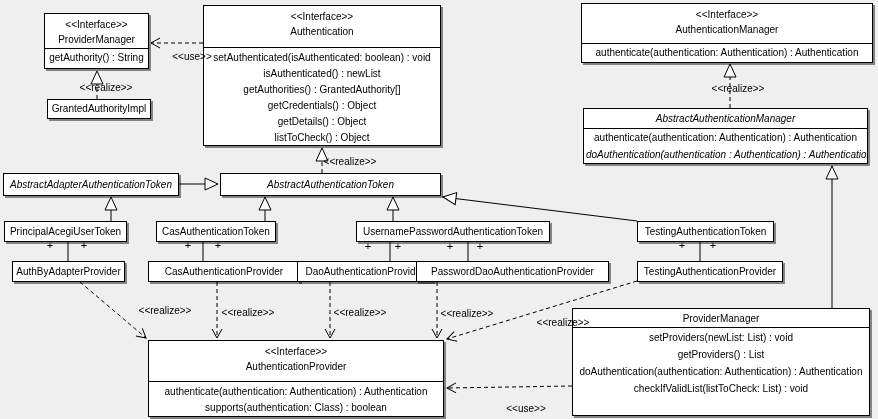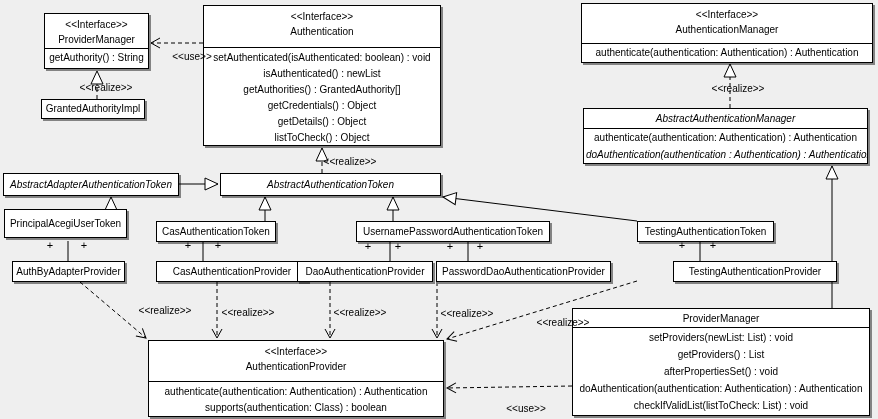--- a/index.html
+++ b/index.html
@@ -61,21 +61,21 @@
   <div class="box" style="left:44px;top:13px;width:105px;height:56px">
     <div class="hdr" style="height:35px">
       <div class="stereo">&lt;&lt;Interface&gt;&gt;</div>
       <div class="cname">ProviderManager</div>
     </div>
     <div class="methods" style="padding-top:1px">
       <div class="m">getAuthority() : String</div>
     </div>
   </div>
 
-  <div class="box simple" style="left:41px;top:99px;width:104px;height:20px">
+  <div class="box simple" style="left:47px;top:99px;width:104px;height:20px">
     <div class="cname">GrantedAuthorityImpl</div>
   </div>
 
   <div class="box" style="left:203px;top:5px;width:238px;height:141px">
     <div class="hdr" style="height:42px">
       <div class="stereo">&lt;&lt;Interface&gt;&gt;</div>
       <div class="cname">Authentication</div>
     </div>
     <div class="methods">
       <div class="m">setAuthenticated(isAuthenticated: boolean) : void</div>
@@ -108,46 +108,46 @@
   </div>
 
   <div class="box simple" style="left:3px;top:173px;width:176px;height:23px">
     <div class="cname it">AbstractAdapterAuthenticationToken</div>
   </div>
 
   <div class="box simple" style="left:220px;top:173px;width:221px;height:23px">
     <div class="cname it">AbstractAuthenticationToken</div>
   </div>
 
-  <div class="box simple" style="left:4px;top:209px;width:123px;height:29px">
+  <div class="box simple" style="left:4px;top:221px;width:123px;height:21px">
     <div class="cname">PrincipalAcegiUserToken</div>
   </div>
   <div class="box simple" style="left:356px;top:221px;width:194px;height:21px">
     <div class="cname">UsernamePasswordAuthenticationToken</div>
   </div>
   <div class="box simple" style="left:156px;top:221px;width:120px;height:21px">
     <div class="cname">CasAuthenticationToken</div>
   </div>
   <div class="box simple" style="left:637px;top:221px;width:137px;height:21px">
     <div class="cname">TestingAuthenticationToken</div>
   </div>
 
   <div class="box simple" style="left:12px;top:261px;width:113px;height:21px">
     <div class="cname">AuthByAdapterProvider</div>
   </div>
-  <div class="box simple" style="left:156px;top:261px;width:152px;height:21px">
+  <div class="box simple" style="left:148px;top:261px;width:152px;height:21px">
     <div class="cname">CasAuthenticationProvider</div>
   </div>
   <div class="box simple" style="left:297px;top:261px;width:136px;height:21px">
     <div class="cname">DaoAuthenticationProvider</div>
   </div>
-  <div class="box simple" style="left:436px;top:261px;width:175px;height:21px">
+  <div class="box simple" style="left:416px;top:261px;width:193px;height:21px">
     <div class="cname">PasswordDaoAuthenticationProvider</div>
   </div>
-  <div class="box simple" style="left:673px;top:261px;width:164px;height:21px">
+  <div class="box simple" style="left:637px;top:261px;width:146px;height:21px">
     <div class="cname">TestingAuthenticationProvider</div>
   </div>
 
   <div class="box" style="left:148px;top:340px;width:296px;height:77px">
     <div class="hdr" style="height:41px">
       <div class="stereo">&lt;&lt;Interface&gt;&gt;</div>
       <div class="cname">AuthenticationProvider</div>
     </div>
     <div class="methods">
       <div class="m">authenticate(authentication: Authentication) : Authentication</div>
@@ -155,21 +155,20 @@
     </div>
   </div>
 
   <div class="box" style="left:572px;top:308px;width:298px;height:108px">
     <div class="hdr" style="height:19px">
       <div class="cname" style="line-height:17px;padding:1px 0">ProviderManager</div>
     </div>
     <div class="methods" style="padding-top:1px">
       <div class="m m17">setProviders(newList: List) : void</div>
       <div class="m m17">getProviders() : List</div>
-      <div class="m m17">afterPropertiesSet() : void</div>
       <div class="m m17">doAuthentication(authentication: Authentication) : Authentication</div>
       <div class="m m17">checkIfValidList(listToCheck: List) : void</div>
     </div>
   </div>
 
   <span class="lbl" style="left:172px;top:56px">&lt;&lt;use&gt;&gt;</span>
   <span class="lbl" style="left:86px;top:87px">&lt;&lt;realize&gt;&gt;</span>
   <span class="lbl" style="left:330px;top:161px">&lt;&lt;realize&gt;&gt;</span>
   <span class="lbl" style="left:718px;top:88px">&lt;&lt;realize&gt;&gt;</span>
   <span class="lbl" style="left:145px;top:310px">&lt;&lt;realize&gt;&gt;</span>

